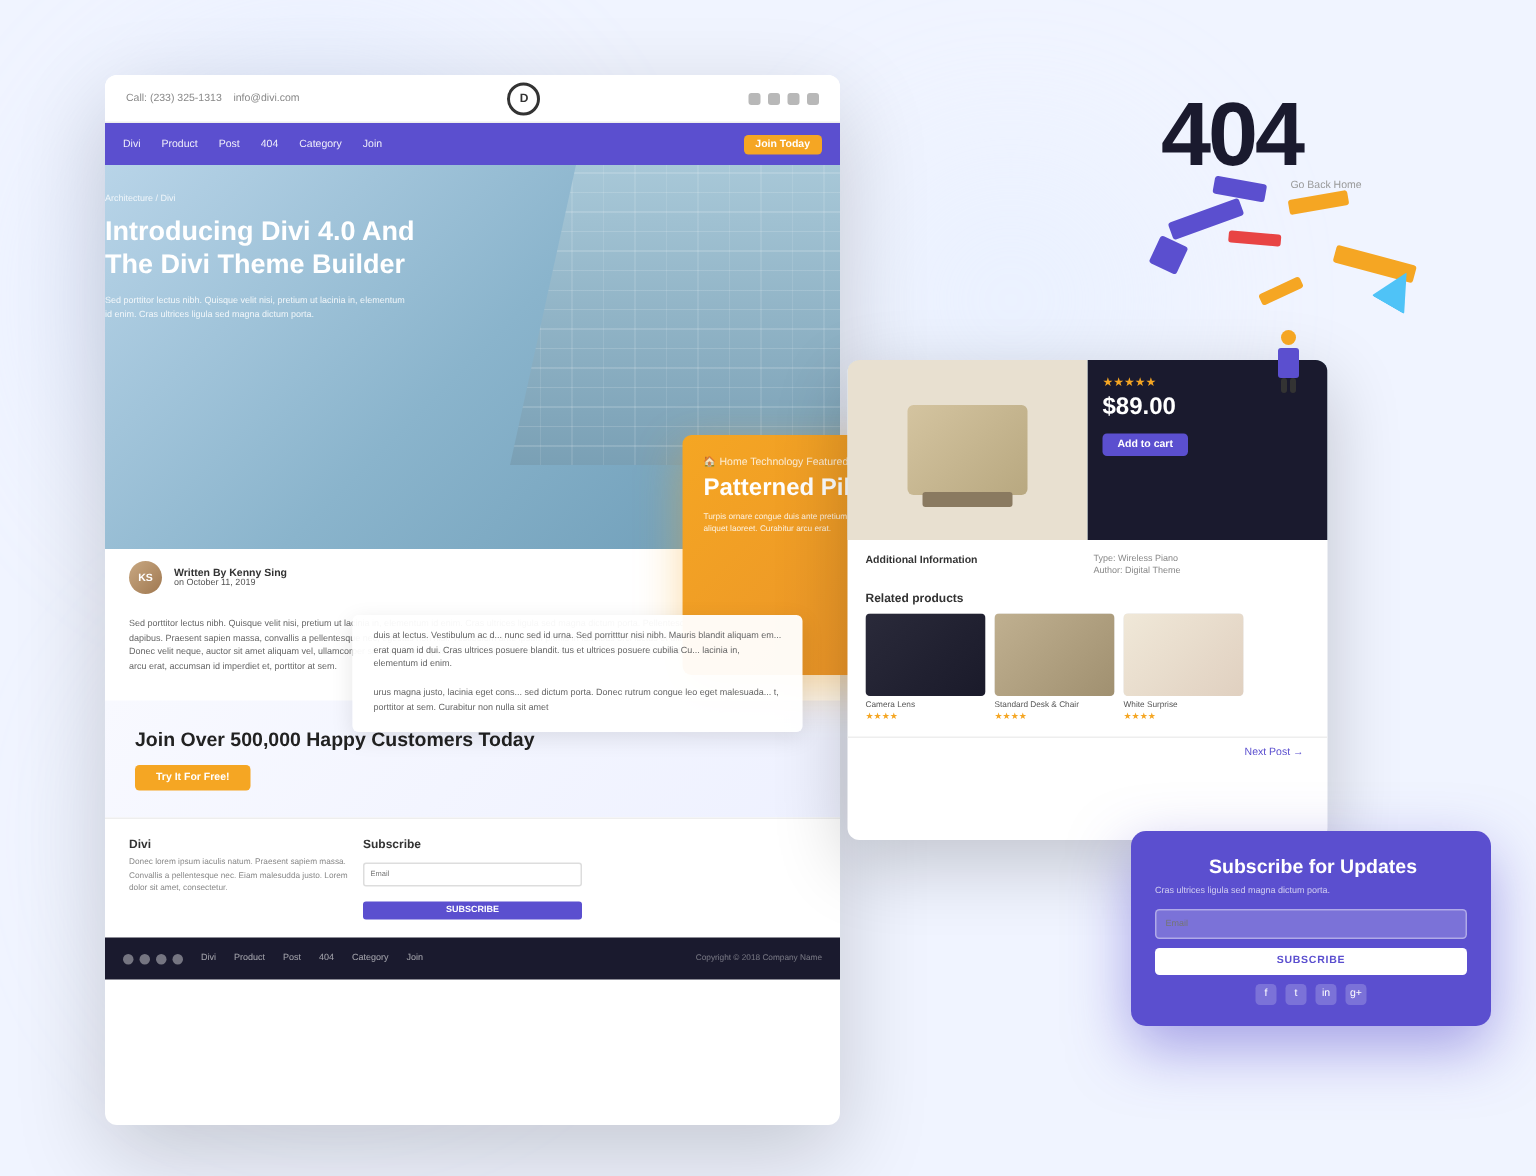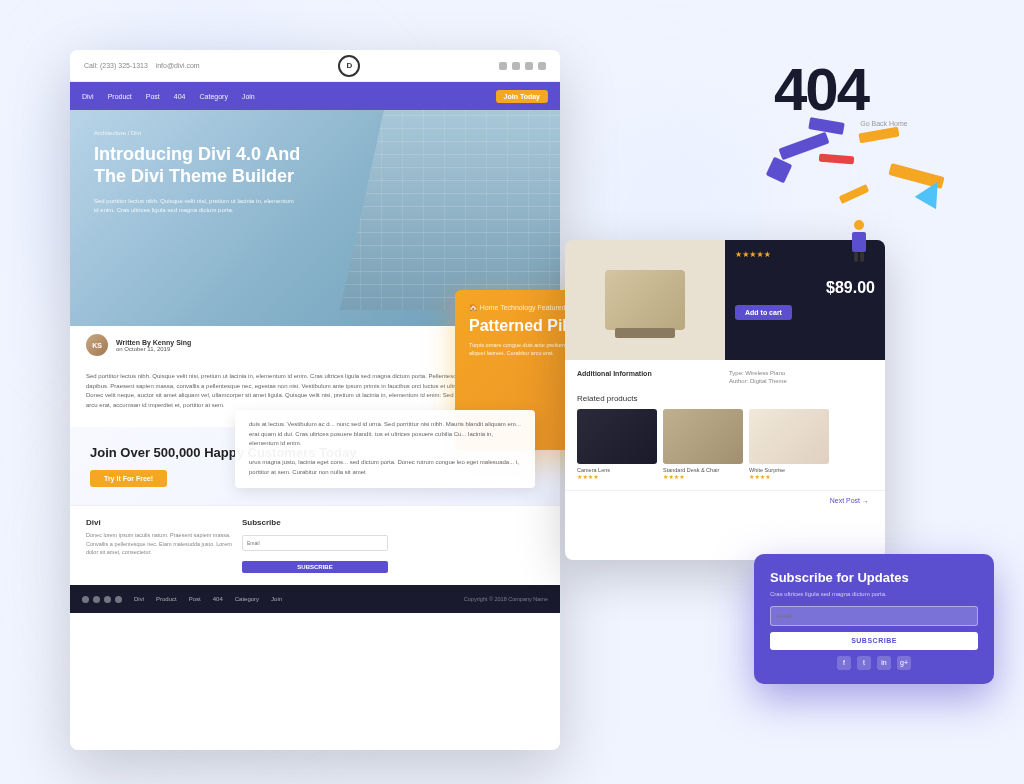--- a/index.html
+++ b/index.html
@@ -99,25 +99,25 @@
       background: #f5a623;
       color: #fff;
       font-size: 7px;
       font-weight: bold;
       padding: 3px 8px;
       border-radius: 3px;
     }
 
     
     .blog-hero {
-      height: 216px;
+      height: 256px;
       background: linear-gradient(135deg, #b8d4e8 0%, #8ab4cc 50%, #6a9ab5 100%);
       position: relative;
       overflow: hidden;
-      padding: 20px 24px;
+      padding: 20px 0;
     }
     .hero-breadcrumb {
       font-size: 6px;
       color: rgba(255,255,255,0.8);
       margin-bottom: 8px;
     }
     .hero-title {
       font-size: 18px;
       font-weight: 800;
       color: #fff;
@@ -351,22 +351,21 @@
       padding: 10px;
     }
     .woo-stars {
       color: #f5a623;
       font-size: 8px;
     }
     .woo-price {
       font-size: 16px;
       font-weight: 800;
       color: #fff;
-      margin-top: 20px;
-      text-align: right;
+      margin-top: 4px;
     }
     .woo-add-btn {
       margin-top: 8px;
       background: #5b4fcf;
       color: #fff;
       font-size: 7px;
       font-weight: bold;
       padding: 4px 10px;
       border-radius: 3px;
       display: inline-block;
@@ -382,21 +381,21 @@
       font-size: 7px;
       font-weight: 700;
       color: #333;
       margin-bottom: 2px;
     }
     .woo-related {
       padding: 0 12px 10px;
     }
     .woo-related-title {
       font-size: 8px;
-      font-weight: 400;
+      font-weight: 700;
       color: #333;
       margin-bottom: 6px;
     }
     .woo-related-products {
       display: flex;
       gap: 6px;
     }
     .woo-product-thumb {
       width: 80px;
     }
@@ -479,20 +478,21 @@
       background: #5b4fcf;
       border-radius: 10px;
       box-shadow: 0 15px 40px rgba(91,79,207,0.5);
       padding: 16px;
     }
     .sub-title {
       font-size: 13px;
       font-weight: 800;
       color: #fff;
       line-height: 1.2;
+      margin-left: 36px;
     }
     .sub-desc {
       font-size: 6px;
       color: rgba(255,255,255,0.7);
       margin-top: 4px;
       line-height: 1.4;
     }
     .sub-input {
       width: 100%;
       height: 20px;

